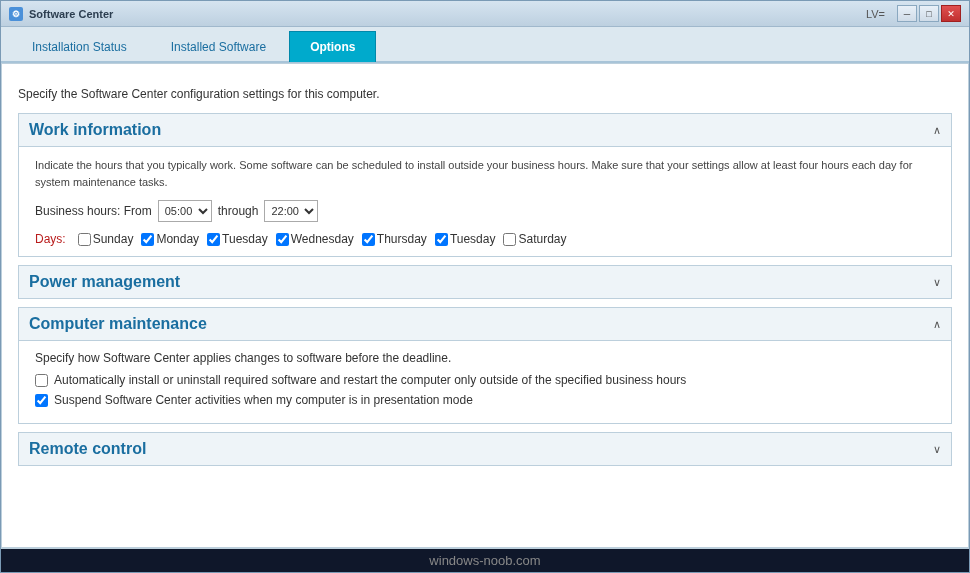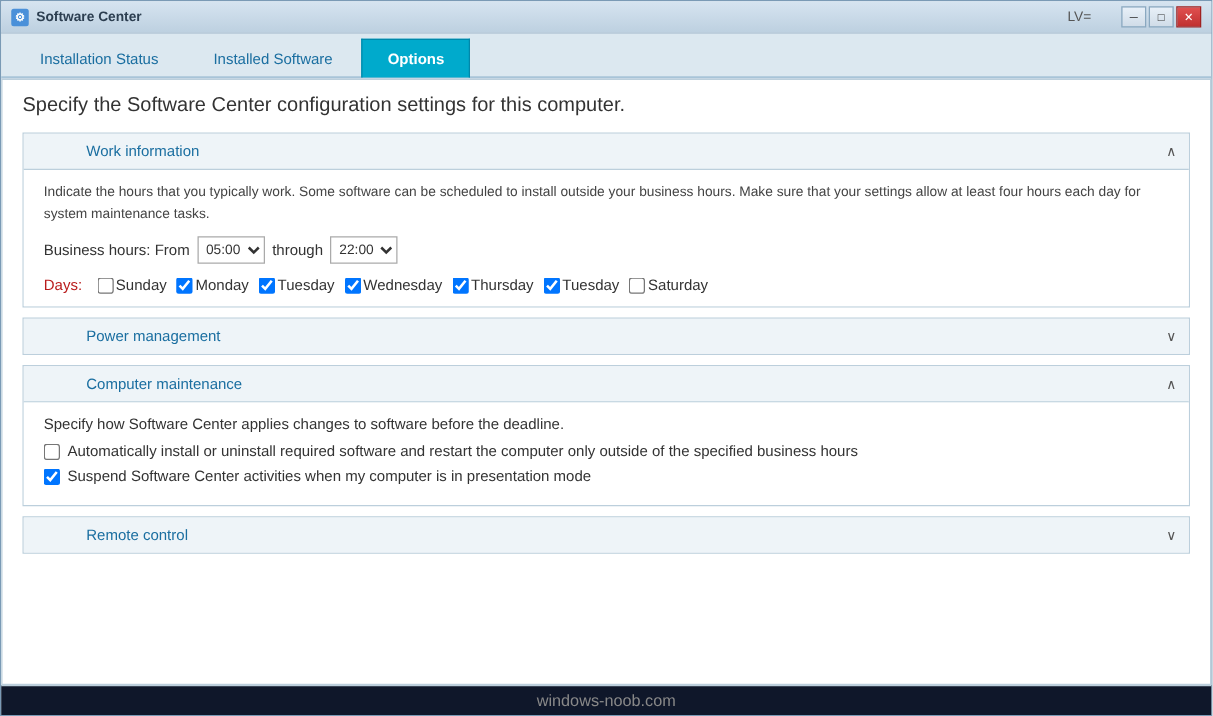--- a/index.html
+++ b/index.html
@@ -106,45 +106,45 @@
     }
     .content {
       background: white;
       flex: 1;
       overflow-y: auto;
       padding: 12px 16px;
       border: 1px solid #bccfdc;
       margin: 0;
     }
     .content-desc {
-      font-size: 16px;
+      font-size: 12px;
       color: #333;
       margin-bottom: 12px;
+      margin-top: 11px;
     }
     .section {
       border: 1px solid #bccfdc;
       margin-bottom: 8px;
     }
     .section-header {
       background: #eef4f8;
       padding: 7px 10px;
       display: flex;
       justify-content: space-between;
       align-items: center;
       cursor: pointer;
       border-bottom: 1px solid #bccfdc;
     }
     .section-header.collapsed {
       border-bottom: none;
     }
     .section-title {
       color: #1a6ea0;
-      font-weight: 400;
-      font-size: 12px;
-      margin-left: 40px;
+      font-weight: 700;
+      font-size: 16px;
     }
     .chevron {
       color: #555;
       font-size: 11px;
     }
     .section-body {
       padding: 10px 16px;
       background: white;
     }
     .business-hours-row {
@@ -243,21 +243,21 @@
 </head>
 <body>
 
 <div class="window">
 
   <div class="title-bar">
     <div class="title-bar-left">
       <div class="title-bar-icon">⚙</div>
       <span>Software Center</span>
     </div>
-    <div style="display:flex;align-items:center;gap:20px;">
+    <div style="display:flex;align-items:center;gap:8px;">
       <span class="lv-text">LV=</span>
       <div class="title-bar-controls">
         <button class="title-btn">─</button>
         <button class="title-btn">□</button>
         <button class="title-btn close">✕</button>
       </div>
     </div>
   </div>
 
   <div class="tab-bar">

